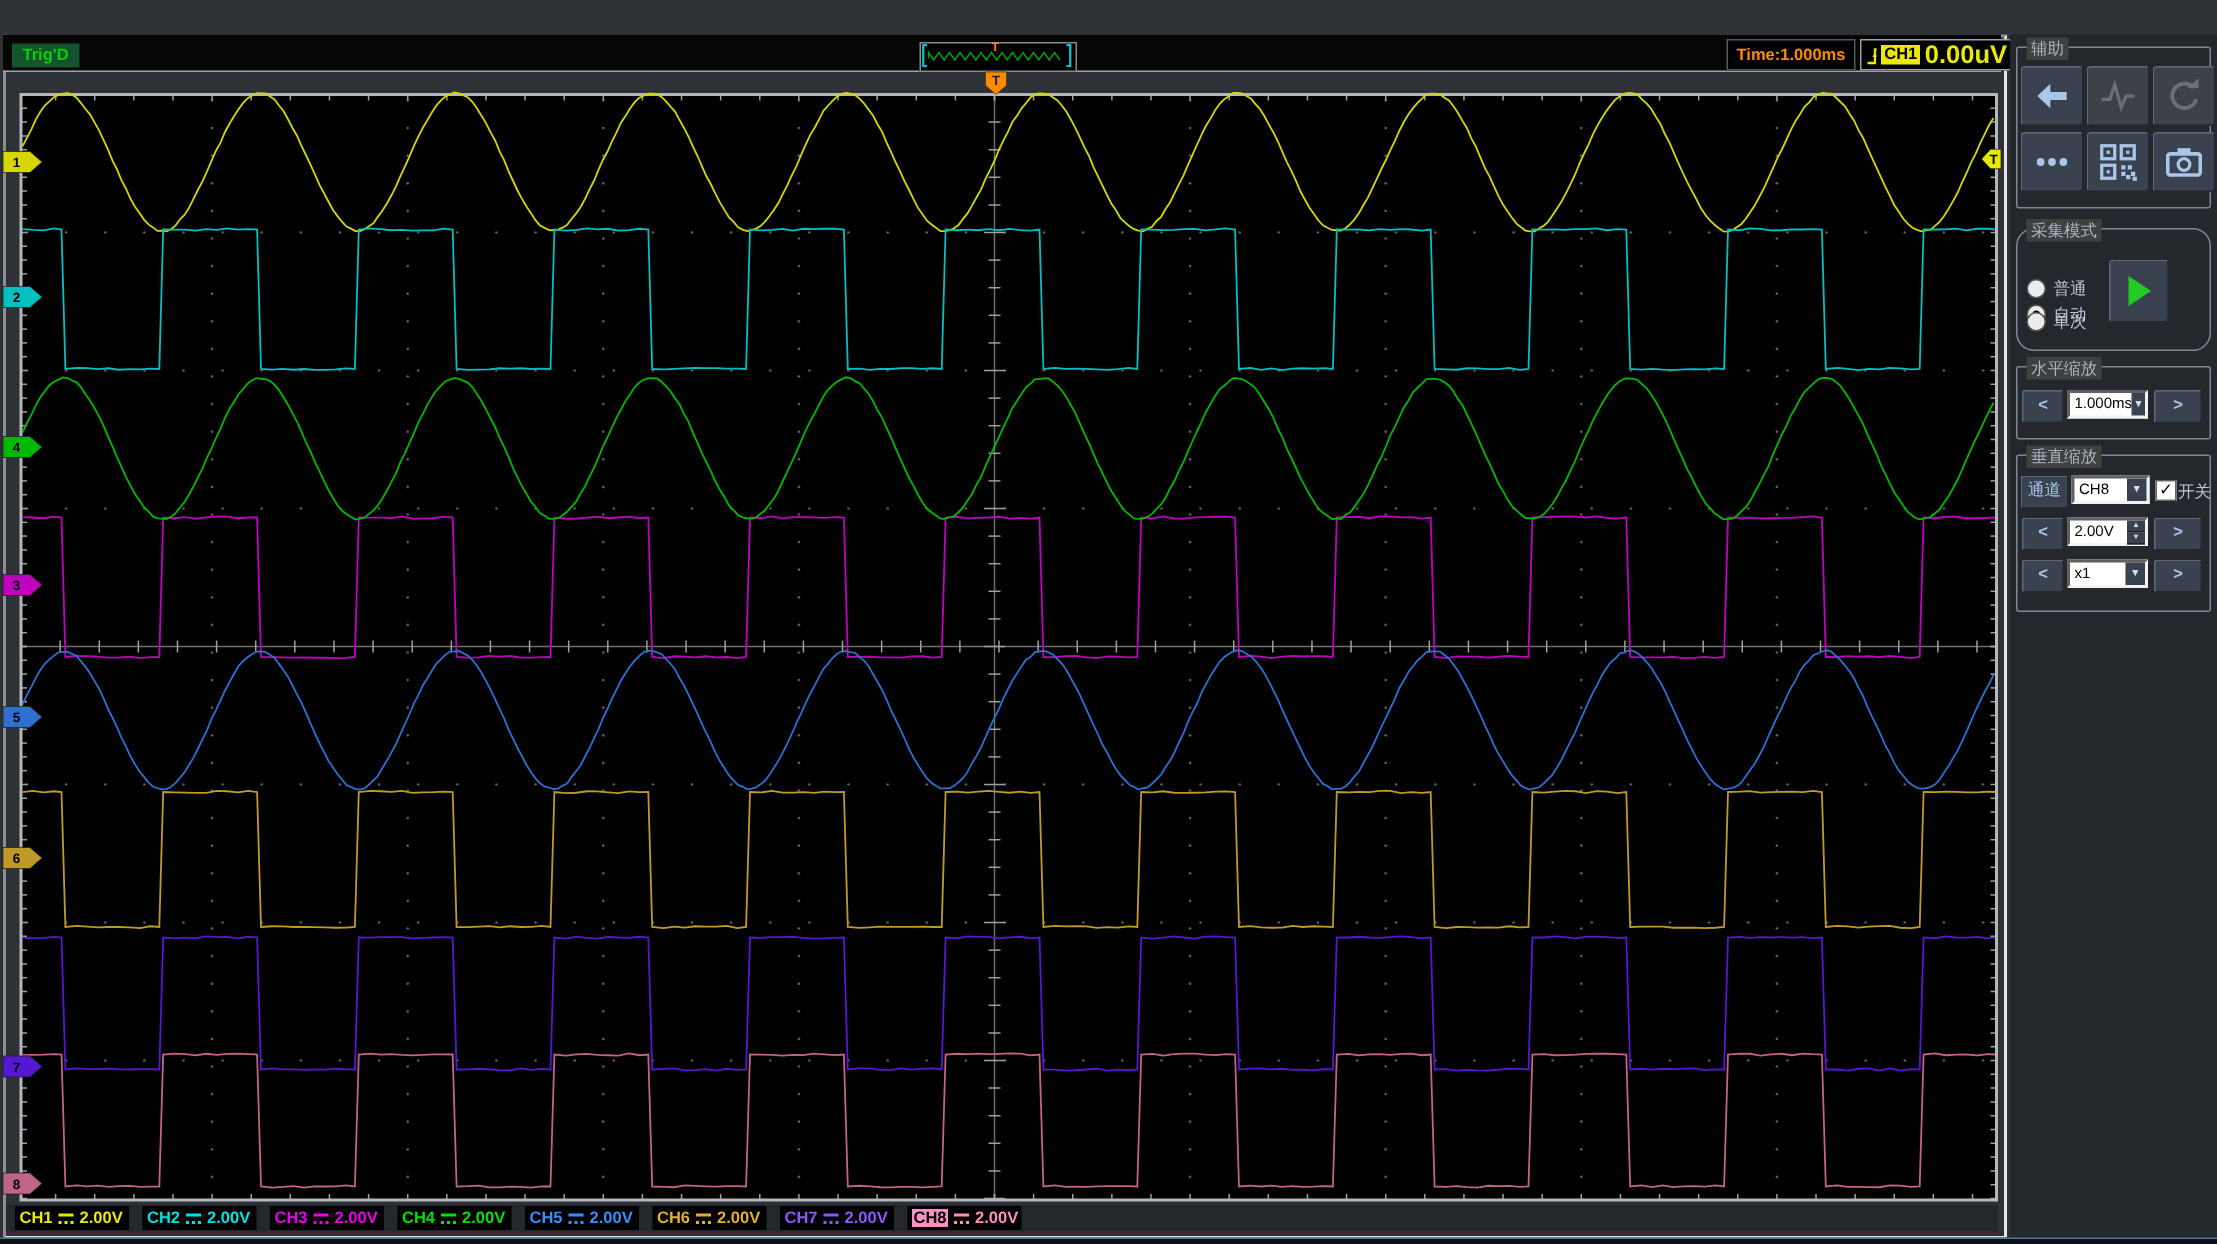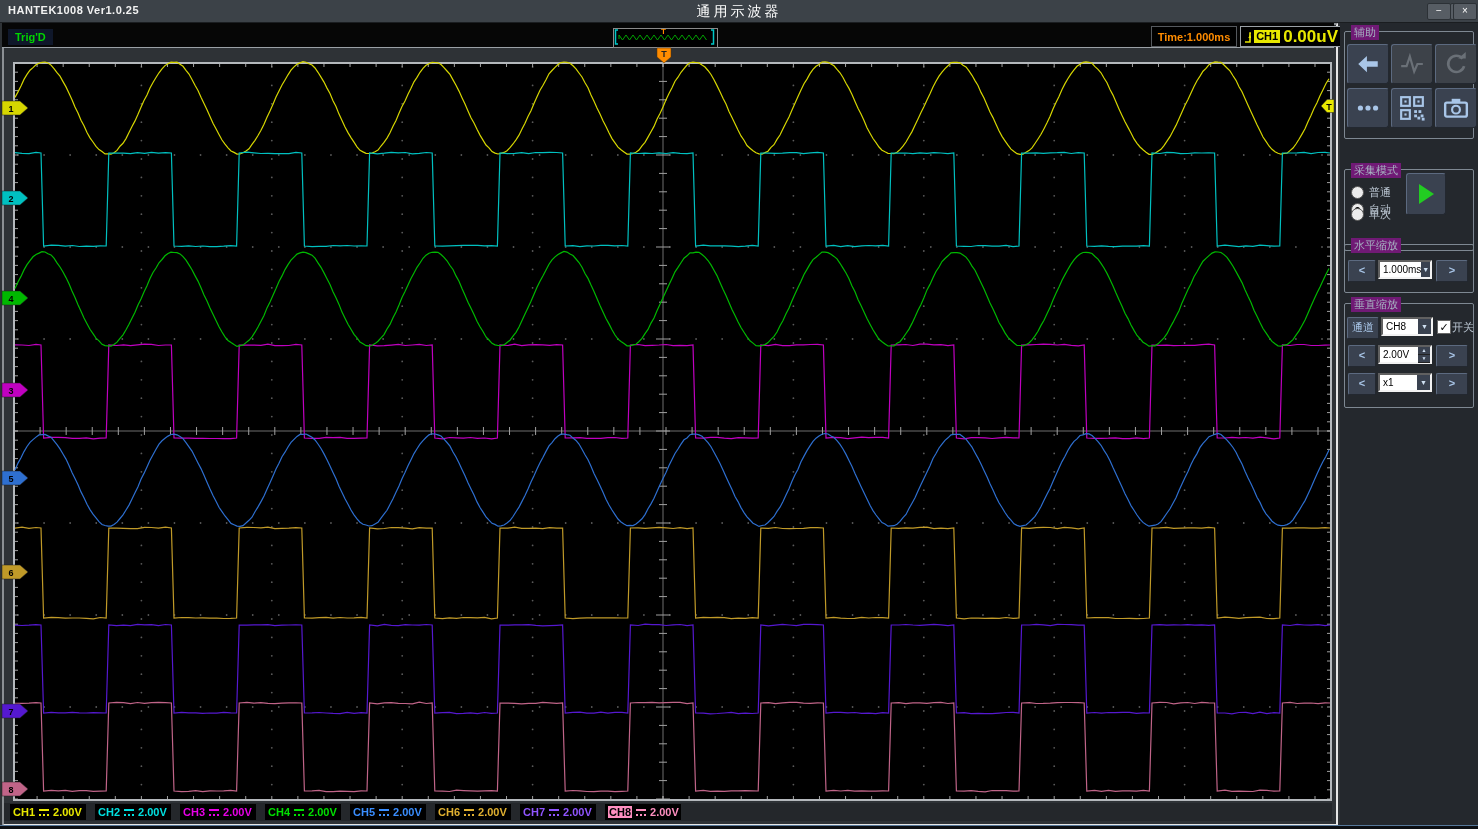--- a/index.html
+++ b/index.html
@@ -12,21 +12,21 @@
   #win-title{position:absolute;left:0;right:0;top:3px;text-align:center;color:#ffffff;font-size:14px;letter-spacing:3px;}
   .winbtn{position:absolute;top:3px;width:22px;height:15px;background:#575d64;border:1px solid #2c3136;
           color:#fff;font-size:10px;line-height:14px;text-align:center;border-radius:2px;cursor:default;}
   
   #left-frame{position:absolute;left:2px;top:23px;width:1332px;height:799px;background:#2e3236;
               border:2px solid;border-color:#8b8f93 #e6e6e6 #e6e6e6 #8b8f93;}
   #status-strip{position:absolute;left:2px;top:23px;width:1332px;height:24px;background:#060606;}
   #status-ridge{position:absolute;left:2px;top:47px;width:1332px;height:1px;background:#9aa0a6;}
   #labels-row-bg{position:absolute;left:4px;top:803px;width:1328px;height:18px;background:#24272b;}
   
-  #trig-badge{position:absolute;left:8px;top:29px;background:#0f172a;color:#00d400;font-size:11px;font-weight:bold;
+  #trig-badge{position:absolute;left:8px;top:29px;background:#14532d;color:#00d400;font-size:11px;font-weight:bold;
               padding:2px 7px;}
   #preview{position:absolute;left:613px;top:28px;width:103px;height:18px;background:#000;border:1px solid #8a8a8a;}
   #preview-t{position:absolute;left:47px;top:-2px;color:#ff8c00;font-size:8px;font-weight:bold;}
   #time-frame{position:absolute;left:1151px;top:26px;width:84px;height:19px;background:#000;
               border:1px solid #55595e;text-align:center;}
   #time-frame span{color:#ff8c00;font-size:11px;font-weight:bold;line-height:19px;}
   #triginfo-frame{position:absolute;left:1240px;top:26px;width:94px;height:19px;background:#000;
                   border:1px solid #9aa0a6;display:flex;align-items:center;gap:3px;padding:0 3px;}
   #trig-ch-badge{background:#e8e800;color:#000;font-size:11px;font-weight:bold;padding:0 2px;line-height:13px;}
   #trig-level{color:#e8e800;font-size:17px;font-weight:bold;}
@@ -35,21 +35,21 @@
   
   .chbox{position:absolute;top:804px;width:76px;height:16px;background:#000;display:flex;align-items:center;
          gap:4px;padding-left:3px;box-sizing:border-box;cursor:default;}
   .chname{font-size:11px;font-weight:bold;}
   .chname.sel{color:#000;padding:0 1px;}
   .coupl{width:10px;height:3px;border-top:2px solid;border-bottom:2px dotted;}
   .chvolts{font-size:11px;font-weight:bold;}
   
   #right-panel{position:absolute;left:1340px;top:23px;width:138px;height:802px;background:#24282d;}
   .groupbox{position:absolute;left:4px;width:128px;border:1px solid #7e8892;border-radius:2px;}
-  .grouptitle{position:absolute;top:-7px;left:6px;background:#701a75;color:#a7b4c2;font-size:11px;padding:0 3px;}
+  .grouptitle{position:absolute;top:-7px;left:6px;background:#404040;color:#a7b4c2;font-size:11px;padding:0 3px;}
   .iconbtn{position:absolute;width:40px;height:38px;background:#3a4250;border:1px solid;
            border-color:#5c6a80 #232830 #232830 #5c6a80;border-radius:3px;display:flex;align-items:center;justify-content:center;}
   .iconbtn.disabled{background:#3d4249;}
   .smallbtn{position:absolute;height:20px;background:#3a4250;border:1px solid;border-color:#5c6a80 #232830 #232830 #5c6a80;
             border-radius:2px;color:#a9c6e8;font-size:11px;font-weight:bold;text-align:center;line-height:18px;}
   .combo{position:absolute;height:19px;background:#fff;border:2px solid;border-color:#606060 #f2f2f2 #f2f2f2 #606060;
          box-sizing:border-box;display:flex;align-items:center;}
   .combo .val{flex:1;color:#000;font-size:10px;padding-left:3px;white-space:nowrap;}
   .combo .drop{width:13px;height:100%;background:#3a4250;color:#cfe0f2;font-size:7px;text-align:center;line-height:15px;}
   .combo .spin{width:12px;height:100%;display:flex;flex-direction:column;}
@@ -62,28 +62,20 @@
             font-size:11px;line-height:12px;text-align:center;font-weight:bold;}
   .cb-label{position:absolute;color:#b9c4d0;font-size:11px;}
   #play-tri{width:0;height:0;border-left:15px solid #22cc22;border-top:10px solid transparent;border-bottom:10px solid transparent;}
   #bottom-strip{position:absolute;left:0;top:825px;width:1478px;height:4px;background:#0c0f13;border-top:1px solid #56789a;box-sizing:border-box;}
 </style>
 </head>
 <body>
 
 <div id="app">
 
-  <div id="titlebar">
-    <span id="app-title">HANTEK1008 Ver1.0.25</span>
-    <span id="win-title">通用示波器</span>
-    <div class="winbtn" style="left:1427px">−</div>
-    <div class="winbtn" style="left:1450px">□</div>
-
-    <div class="winbtn" style="left:1453px">×</div>
-  </div>
 
   <div id="left-frame"></div>
   <div id="status-strip"></div>
   <div id="status-ridge"></div>
   <div id="labels-row-bg"></div>
 
   <div id="trig-badge">Trig'D</div>
 
   <div id="preview">
     <svg id="preview-svg" width="101" height="16">
@@ -1244,21 +1236,21 @@
         </div>
         <div class="iconbtn" style="left: 95px; top: 65px;">
           <svg width="26" height="26" viewBox="0 0 24 24">
             <rect x="2" y="7" width="20" height="13" rx="1.5" fill="none" stroke="#a9c6e8" stroke-width="2.2"></rect>
             <rect x="8" y="3.5" width="8" height="4" fill="#a9c6e8"></rect>
             <circle cx="12" cy="13.5" r="3.6" fill="none" stroke="#a9c6e8" stroke-width="2"></circle>
           </svg>
         </div>
       </div>
 
-    <div class="groupbox" style="top:146px;height:80px;">
+    <div class="groupbox" style="top:129px;height:80px;border-radius:12px;">
       <span class="grouptitle">采集模式</span>
     </div>
     <div id="acquire-options">
         <div class="radio-row" style="left: 11px; top: 132px; margin-top: 47px;">
           <div class="radio sel"></div>
           <span class="radio-label">自动</span>
         </div>
         <div class="radio-row" style="left: 11px; top: 162px; text-align: right;">
           <div class="radio"></div>
           <span class="radio-label">普通</span>

